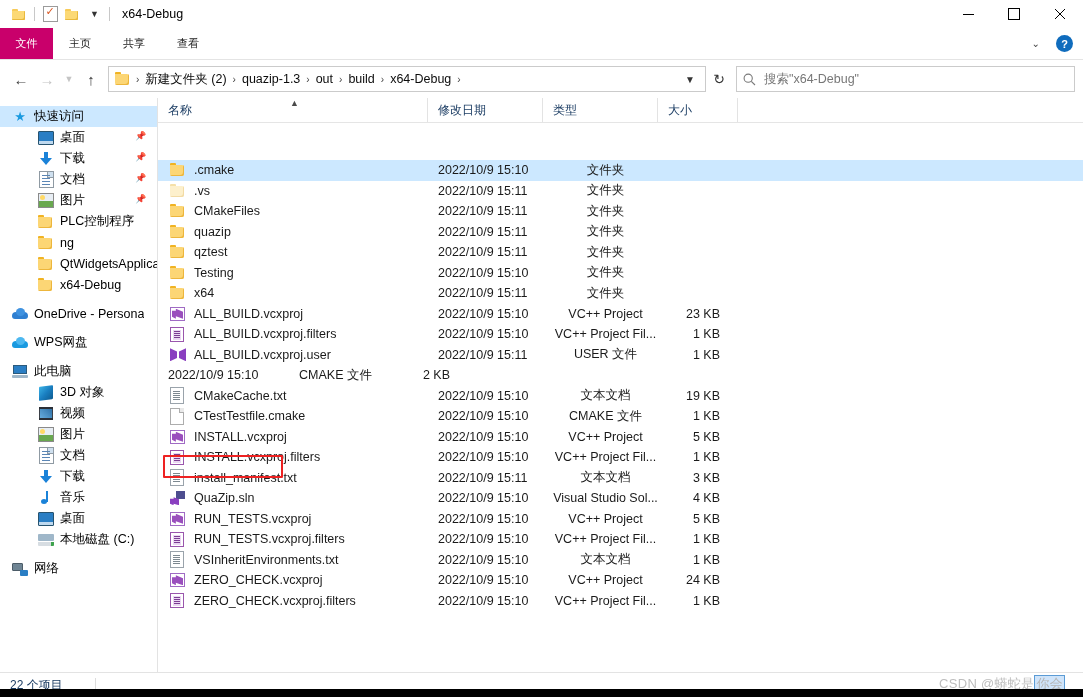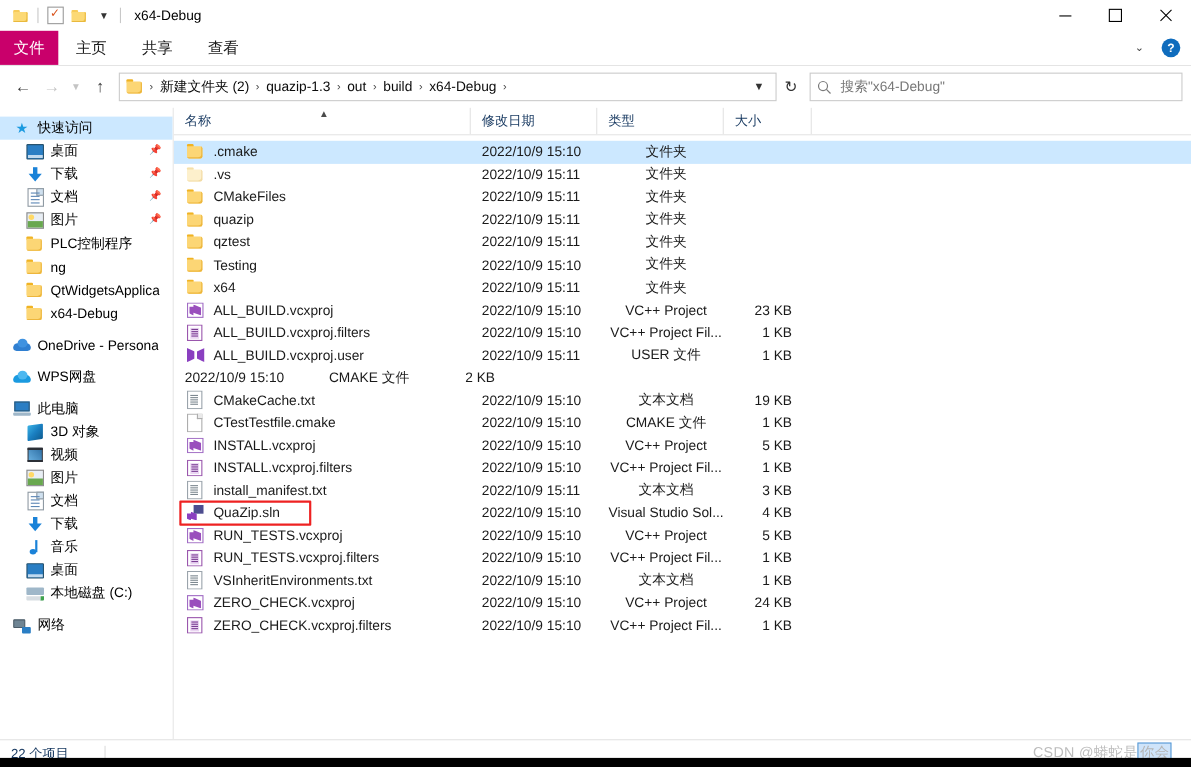--- a/index.html
+++ b/index.html
@@ -94,21 +94,21 @@
     display: flex;
     align-items: stretch;
     background: #ffffff;
     flex: 0 0 auto;
     position: relative;
     border-bottom: 1px solid #dededed;
   }
   .tab {
     display: flex; align-items: center; justify-content: center;
     padding: 0 16px;
-    font-size: 14px;
+    font-size: 11px;
     color: #1a1a1a;
     cursor: default;
     white-space: nowrap;
   }
   .tab.file {
     background: #c9006b;
     color: #ffffff;
     min-width: 53px;
     padding: 0;
   }
@@ -213,21 +213,21 @@
     font-size: 12.5px;
     color: #000;
   }
   .nav-item.selected { background: #cce8ff; }
   .nav-item .ico {
     width: 16px; height: 16px; margin-right: 6px;
     display: flex; align-items: center; justify-content: center;
     flex: 0 0 16px;
   }
   .nav-item.lvl0 { padding-left: 12px; }
-  .nav-item.lvl1 { padding-left: 24px; }
+  .nav-item.lvl1 { padding-left: 38px; }
   .nav-label { overflow: hidden; text-overflow: clip; }
   .pin {
     position: absolute; right: 10px; top: 4px;
     color: #8a8a8a; font-size: 11px;
   }
   .nav-gap { height: 8px; }
 
   
   .ic-folder { width:16px; height:14px; position:relative; }
   .ic-folder::before{
@@ -312,20 +312,21 @@
   .sort-caret {
     position: absolute;
     left: 132px; top: 1px;
     font-size: 9px; color: #4a4a4a;
     line-height: 1;
   }
   .rows {
     flex: 1 1 auto;
     overflow: hidden;
     padding-top: 5px;
+    margin-top: 32px;
   }
   .row {
     height: 20.5px;
     display: flex;
     align-items: center;
     font-size: 12.5px;
     color: #1a1a1a;
     position: relative;
   }
   .row.selected { background: #cce8ff; }

